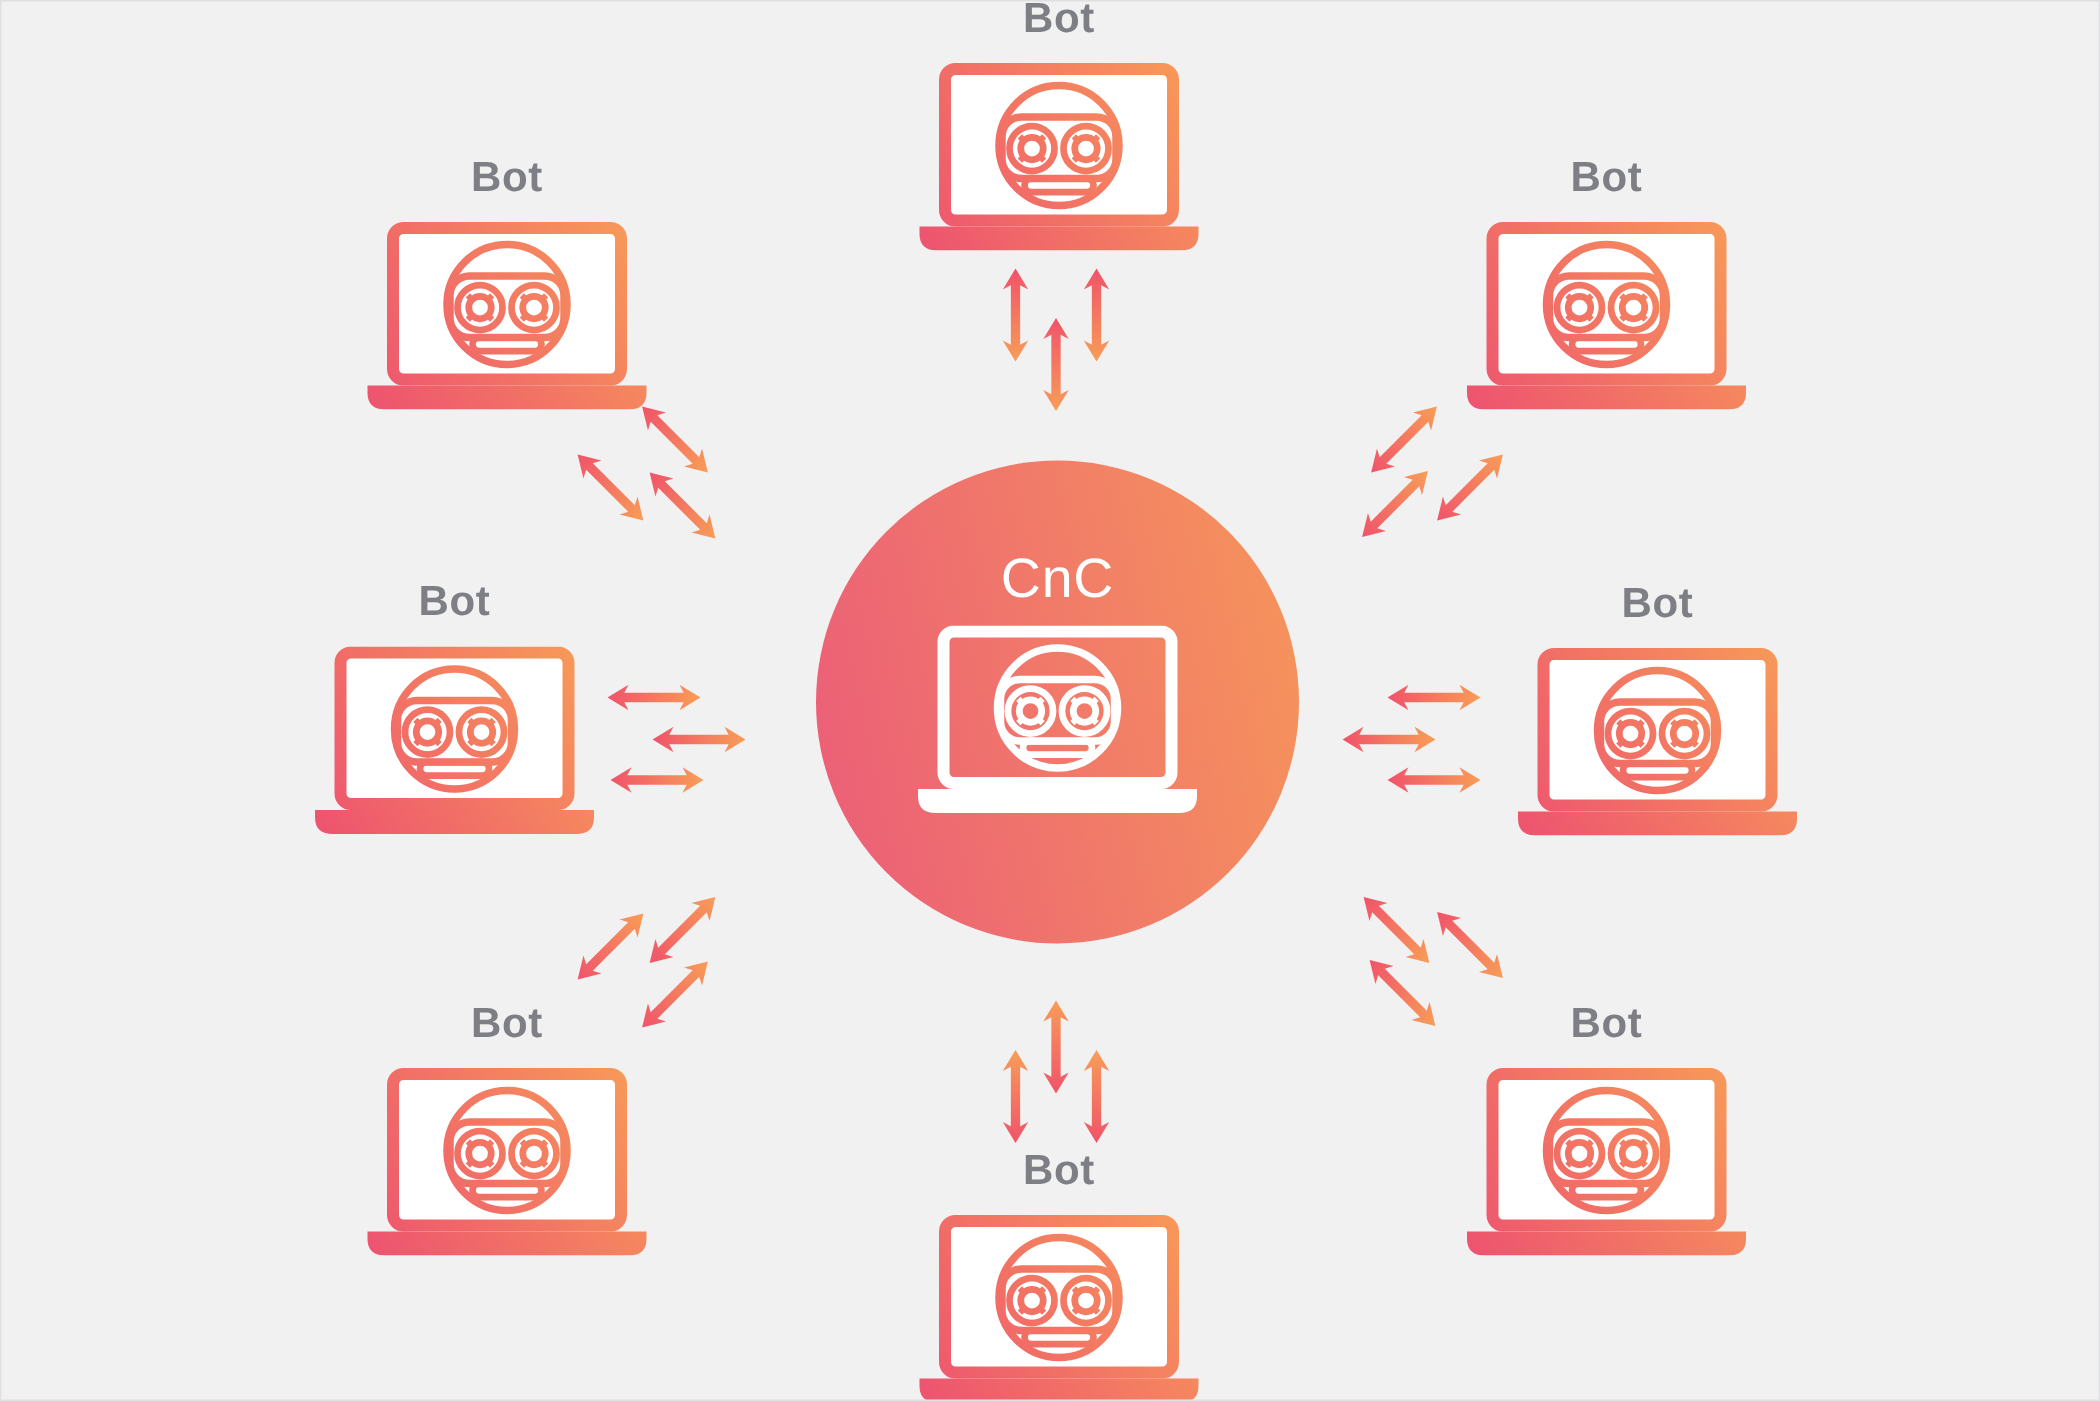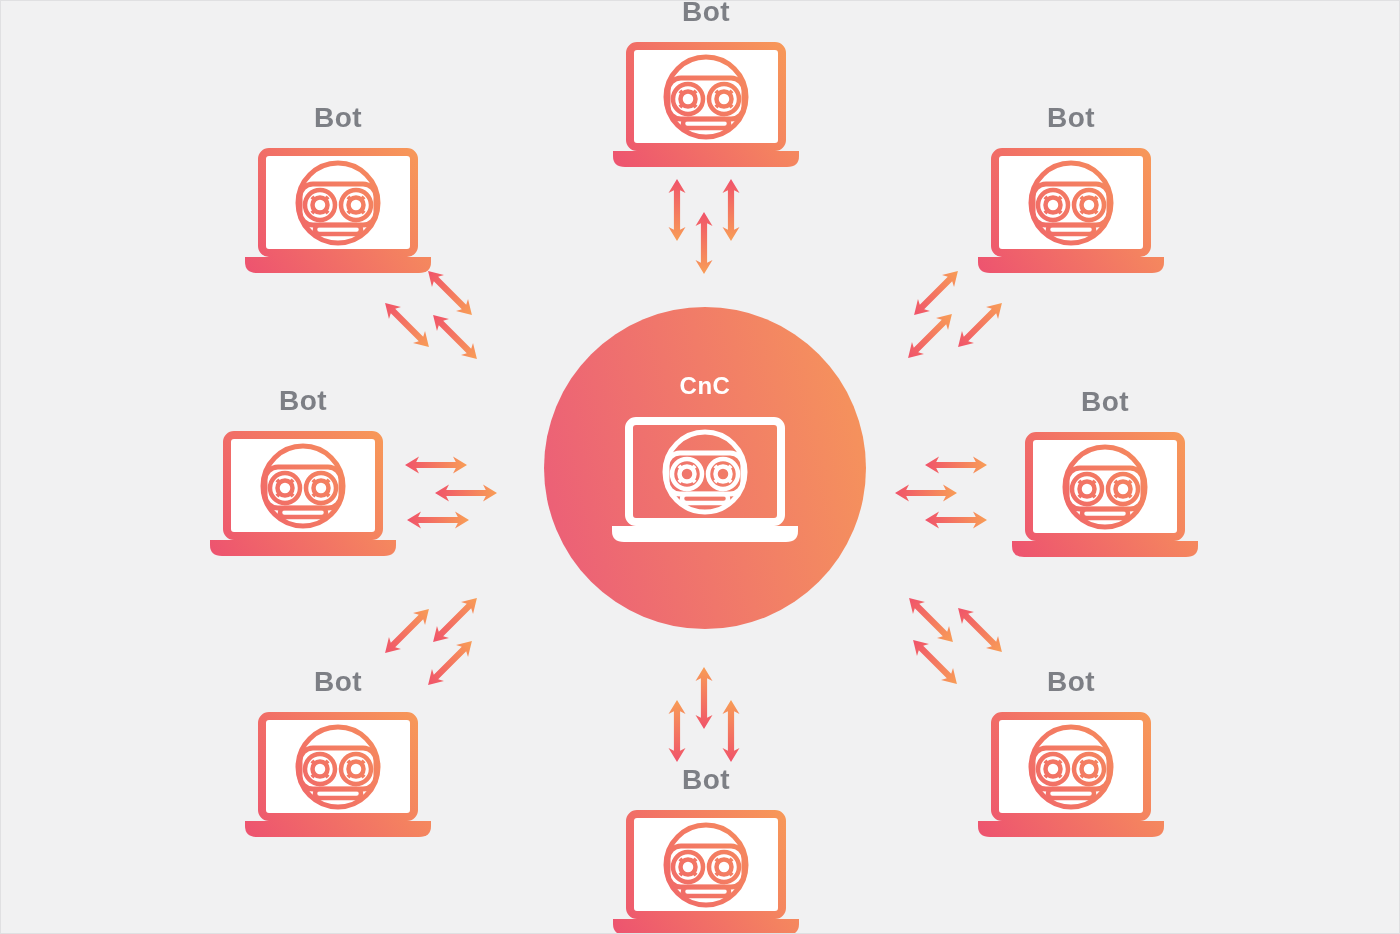--- a/index.html
+++ b/index.html
@@ -31,21 +31,21 @@
   .pos-bottom-right{left:975px;top:666px;}
   .pos-bottom     {left:610px;top:764px;}
   
   .cnc-circle{
     position:absolute;left:543px;top:306px;
     width:322px;height:322px;border-radius:50%;
     background:linear-gradient(78deg,#eb5c79 0%,#f6965a 100%);
   }
   .cnc-label{
     position:absolute;top:64px;left:0;width:100%;
-    text-align:center;font-size:24px;font-weight:700;
+    text-align:center;font-size:37px;font-weight:400;
     color:#ffffff;line-height:30px;letter-spacing:.5px;
   }
   .cnc-circle .laptop{position:absolute;left:66px;top:110px;}
   .arrow-layer{position:absolute;left:0;top:0;width:1400px;height:934px;pointer-events:none;}
 </style>
 </head>
 <body>
 
 <div class="canvas">
 

